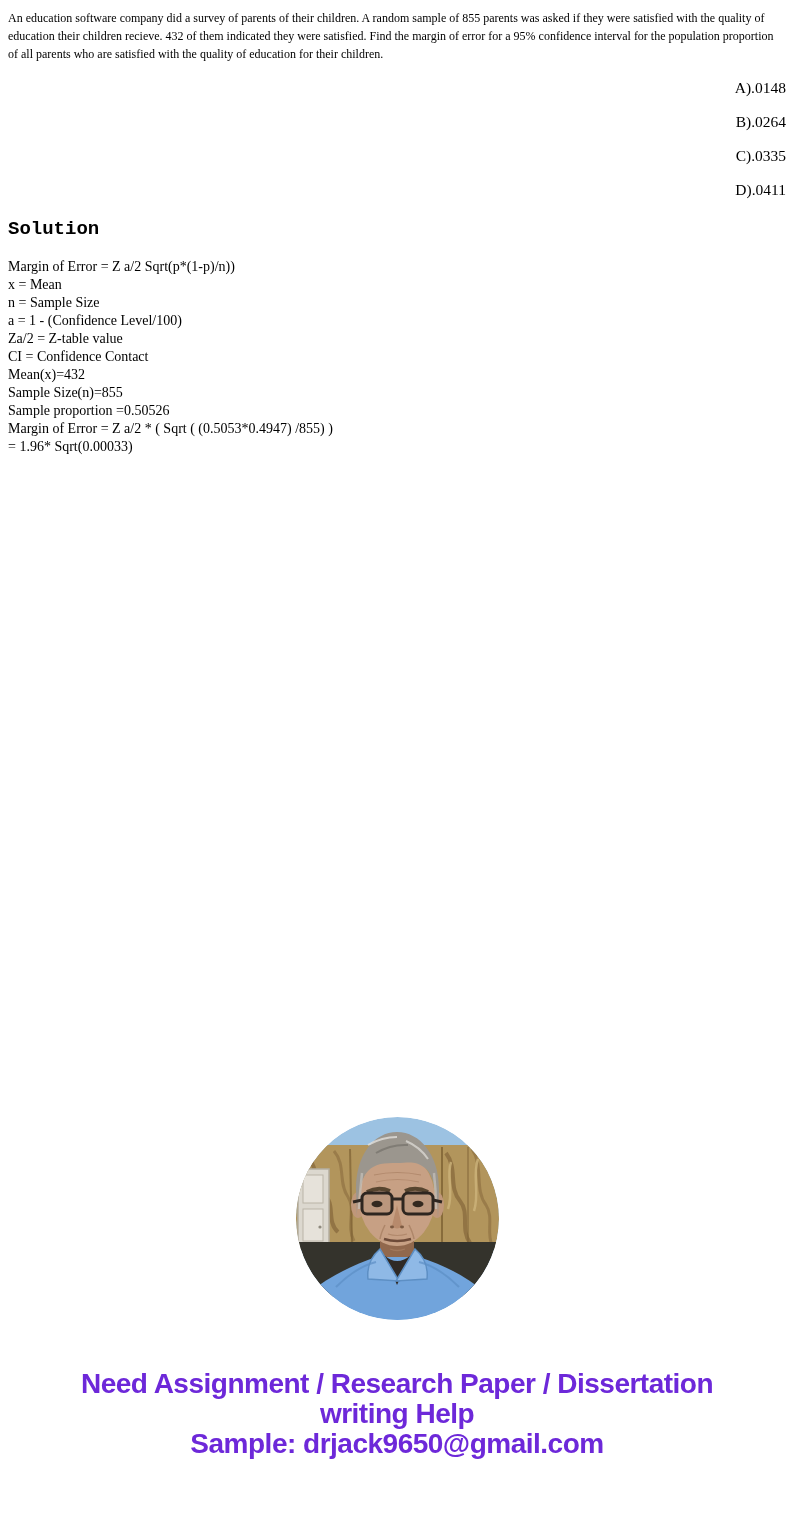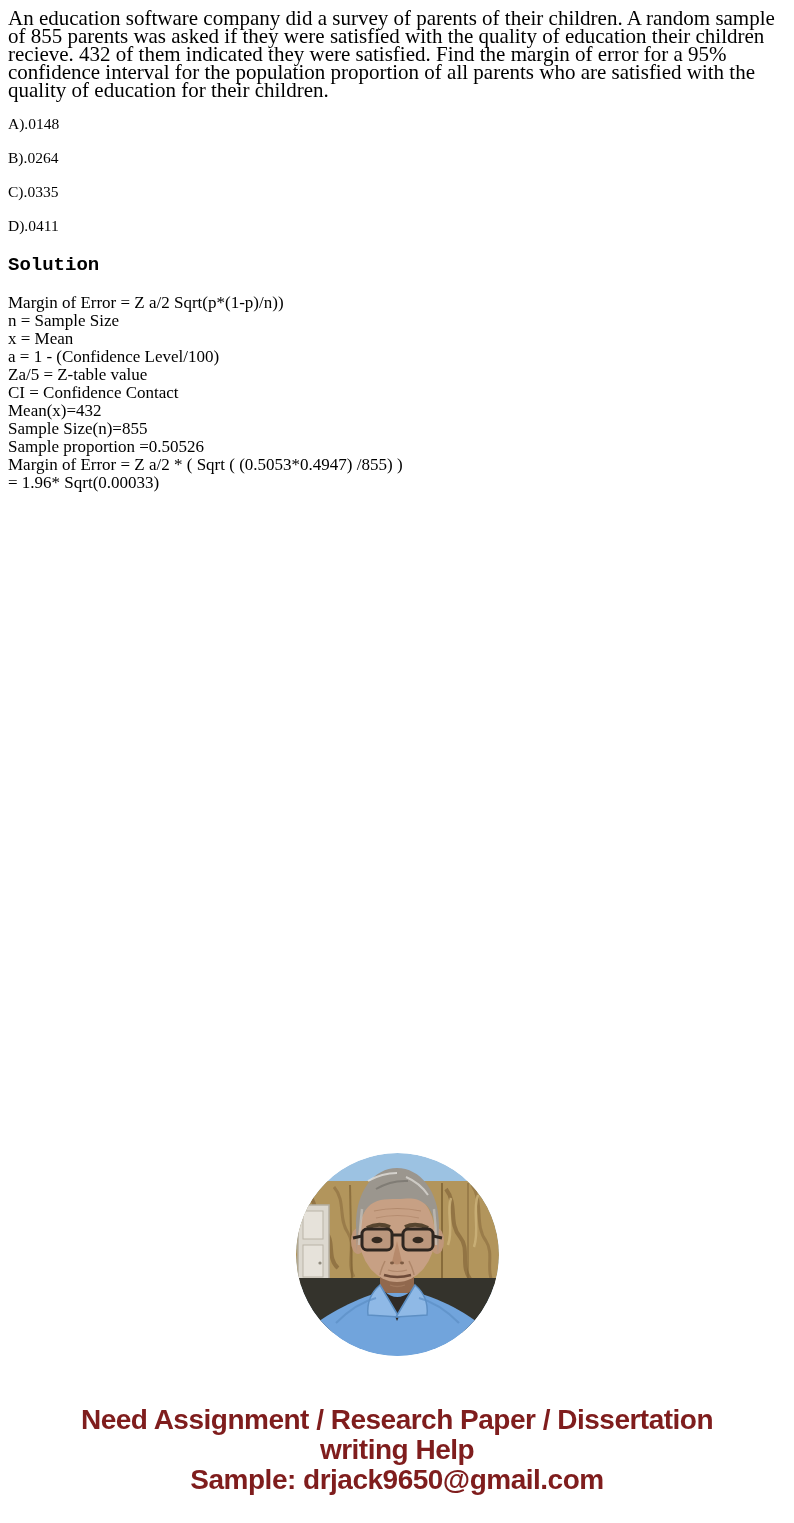--- a/index.html
+++ b/index.html
@@ -8,81 +8,82 @@
     height: 1523px;
     background: #ffffff;
     color: #000000;
     font-family: "Liberation Serif", serif;
     overflow: hidden;
   }
   .content {
     padding: 9px 8px 0 8px;
   }
   .question-text {
-    font-size: 21px;
+    font-size: 12px;
     line-height: 18px;
     margin: 0;
     width: 776px;
   }
   .option {
     font-size: 15.5px;
     line-height: 18px;
     margin: 16px 0;
+    text-align: right;
   }
   .solution-heading {
     font-size: 19px;
     line-height: 21px;
     font-weight: bold;
     margin: 20px 0 18px 0;
     font-family: Liberation Mono, monospace;
   }
   .solution-lines {
-    font-size: 17px;
+    font-size: 14px;
     line-height: 18px;
   }
   .solution-line { white-space: pre-wrap; }
   .avatar-wrap {
     width: 203px;
     height: 203px;
     margin: 661px auto 0 auto;
     border-radius: 50%;
     overflow: hidden;
   }
   .avatar-wrap svg { display: block; }
   .footer {
     margin-top: 49px;
     text-align: center;
     font-family: "Liberation Sans", sans-serif;
     font-weight: bold;
     font-size: 28px;
     line-height: 30px;
     letter-spacing: -0.5px;
-    color: #7f1d1d;
+    color: #6d28d9;
   }
 </style>
 </head>
 <body>
 
 <div class="content">
 
   <p class="question-text">An education software company did a survey of parents of their children. A random sample of 855 parents was asked if they were satisfied with the quality of education their children recieve. 432 of them indicated they were satisfied. Find the margin of error for a 95% confidence interval for the population proportion of all parents who are satisfied with the quality of education for their children.</p>
 
   <p class="option">A).0148</p>
   <p class="option">B).0264</p>
   <p class="option">C).0335</p>
   <p class="option">D).0411</p>
 
   <h3 class="solution-heading">Solution</h3>
 
   <div class="solution-lines">
     <div class="solution-line">Margin of Error = Z a/2 Sqrt(p*(1-p)/n))</div>
+    <div class="solution-line">x = Mean</div>
     <div class="solution-line">n = Sample Size</div>
-    <div class="solution-line">x = Mean</div>
     <div class="solution-line">a = 1 - (Confidence Level/100)</div>
-    <div class="solution-line">Za/5 = Z-table value</div>
+    <div class="solution-line">Za/2 = Z-table value</div>
     <div class="solution-line">CI = Confidence Contact</div>
     <div class="solution-line">Mean(x)=432</div>
     <div class="solution-line">Sample Size(n)=855</div>
     <div class="solution-line">Sample proportion =0.50526</div>
     <div class="solution-line">Margin of Error = Z a/2 * ( Sqrt ( (0.5053*0.4947) /855) )</div>
     <div class="solution-line">= 1.96* Sqrt(0.00033)</div>
   </div>
 
   <div class="avatar-wrap">
     <svg width="203" height="203" viewBox="0 0 203 203">

